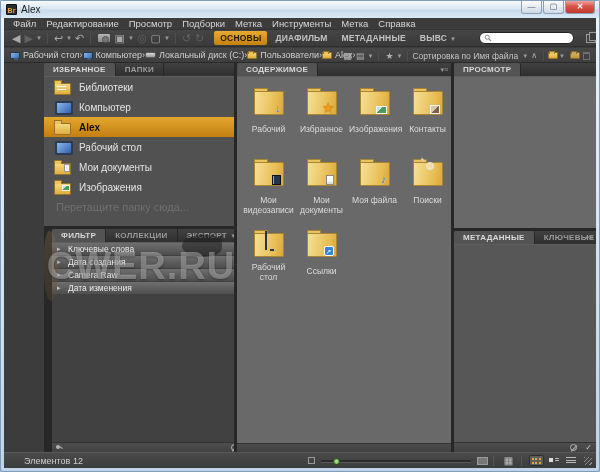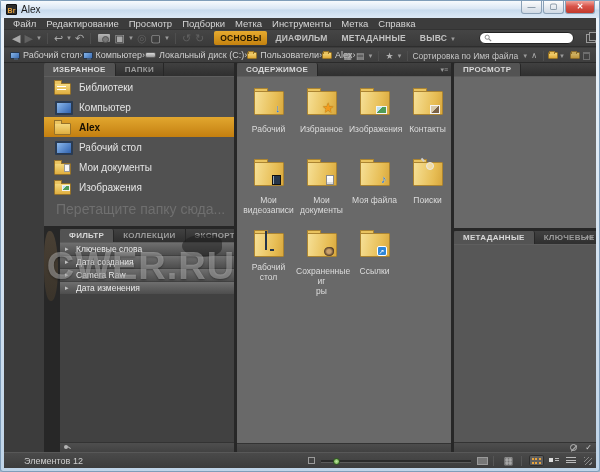--- a/index.html
+++ b/index.html
@@ -79,37 +79,37 @@
   .ptab { font-size:8px; font-weight:bold; letter-spacing:.3px; color:#9b9b9b;
           padding:2px 9px 2px; border-right:1px solid #272727; height:13px; line-height:10px; }
   .ptab.active { background:#535353; color:#d8d8d8; border-radius:2px 2px 0 0; }
   .panel-menu { position:absolute; right:3px; top:3px; font-size:7px; color:#9a9a9a; }
   
   #fav-panel { left:0; top:0; width:190px; height:163px; }
   .fav-body { position:absolute; top:14px; left:0; right:0; bottom:0; background:#515151; }
   .fav-item { display:flex; align-items:center; height:20px; font-size:10px; color:#e4e4e4; padding-left:10px; }
   .fav-item.selected { background:linear-gradient(#e2a72f,#c47f10); color:#171002; font-weight:bold; }
   .fav-label { margin-left:8px; }
-  .drop-hint { font-size:14px; color:#6f6f6f; padding:4px 0 0 12px; }
+  .drop-hint { font-size:11px; color:#6f6f6f; padding:4px 0 0 12px; }
   .fvi { position:relative; display:inline-block; width:17px; height:13px; }
   .fvi-folder::before { content:""; position:absolute; left:0; top:2px; width:15px; height:10px;
       background:linear-gradient(#f4d87e,#dfae3f); border:1px solid #96722a; border-radius:1px; }
   .fvi-folder::after { content:""; position:absolute; left:0; top:-1px; width:6px; height:3px;
       background:#ecc45f; border:1px solid #96722a; border-bottom:none; }
   .fvi-monitor::before { content:""; position:absolute; left:1px; top:0; width:14px; height:10px;
       background:linear-gradient(135deg,#8cb9ec,#2f62b0); border:2px solid #2a3b52; border-radius:1px; }
   .fvi-monitor::after { content:""; position:absolute; left:5px; bottom:-1px; width:7px; height:2px; background:#2a3b52; }
   .fvi .ovl { position:absolute; z-index:2; }
   .ovl-lines { left:3px; top:5px; width:9px; height:5px;
       background:repeating-linear-gradient(#fff 0 1px, transparent 1px 3px); }
   .ovl-doc { right:1px; top:3px; width:6px; height:8px; background:#f6f6f6; border:1px solid #9a9a9a; }
   .ovl-pic { right:1px; top:4px; width:8px; height:6px; border:1px solid #f2f2f2;
       background:linear-gradient(135deg,#bfe3f0 40%,#4f9c57 40%); }
   
-  #filter-panel { left:16px; top:166px; width:190px; bottom:0; background:#414141; }
+  #filter-panel { left:8px; top:166px; width:190px; bottom:0; background:#414141; }
   .filter-body { position:absolute; top:14px; left:0; right:0; bottom:10px; background:#414141; overflow:hidden;}
   .filter-row { height:12px; margin-bottom:1px; display:flex; align-items:center;
       background:linear-gradient(#6f6f6f,#4d4d4d); font-size:8.5px; color:#ececec; padding-left:16px;
       position:relative; }
   .filter-row::before { content:"▸"; position:absolute; left:5px; font-size:7px; color:#c2c2c2; }
   .panel-footer { position:absolute; left:0; right:0; bottom:0; height:10px;
       background:linear-gradient(#4e4e4e,#424242); border-top:1px solid #333;
       display:flex; align-items:center; justify-content:space-between; padding:0 4px; }
   .pin { width:7px; height:7px; position:relative; }
   .pin::before { content:""; position:absolute; left:0; top:1px; width:4px; height:4px;
@@ -383,22 +383,20 @@
           <div class="fgrid" id="fgrid">
               <div class="fcell"><span class="big-folder" style="display: inline-block;"><span class="badge bdg-text bdg-blue">↓</span></span><div class="flabel">Рабочий</div></div>
               <div class="fcell"><span class="big-folder" style="display: inline-block;"><span class="badge bdg-text bdg-star">★</span></span><div class="flabel">Избранное</div></div>
               <div class="fcell"><span class="big-folder" style="display: inline-block;"><span class="badge bdg-pic"></span></span><div class="flabel">Изображения</div></div>
               <div class="fcell"><span class="big-folder" style="display: inline-block;"><span class="badge bdg-contacts"></span></span><div class="flabel">Контакты</div></div>
               <div class="fcell"><span class="big-folder" style="display: inline-block;"><span class="badge bdg-video"></span></span><div class="flabel">Мои видеозаписи</div></div>
               <div class="fcell"><span class="big-folder" style="display: inline-block;"><span class="badge bdg-doc"></span></span><div class="flabel">Мои документы</div></div>
               <div class="fcell"><span class="big-folder" style="display: inline-block;"><span class="badge bdg-text bdg-blue">♪</span></span><div class="flabel">Моя файла</div></div>
               <div class="fcell"><span class="big-folder" style="display: inline-block;"><span class="badge bdg-search"></span></span><div class="flabel">Поиски</div></div>
               <div class="fcell"><span class="big-folder" style="display: inline-block;"><span class="badge bdg-monitor"></span></span><div class="flabel">Рабочий стол</div></div>
-              <div class="fcell"><span class="big-folder" style="display: inline-block;"><span class="badge bdg-game"></span></span><div class="flabel">Сохраненные иг
-ры</div></div>
               <div class="fcell"><span class="big-folder" style="display: inline-block;"><span class="badge bdg-link">↗</span></span><div class="flabel">Ссылки</div></div>
             </div>
         </div>
         <div class="hscroll"></div>
       </div>
 
       <div class="panel" id="preview-panel">
         <div class="tabbar">
           <span class="ptab active">ПРОСМОТР</span>
         </div>

